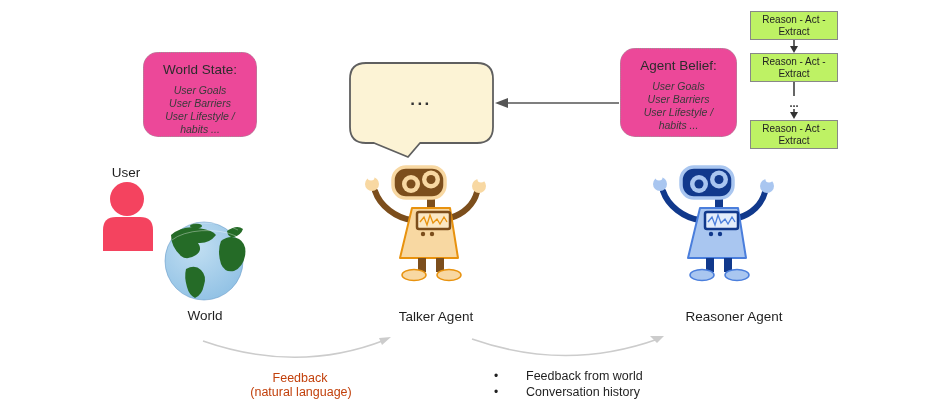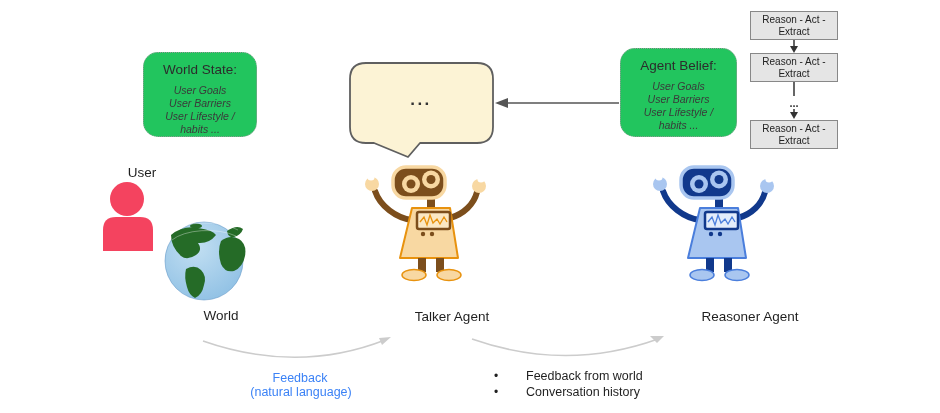--- a/index.html
+++ b/index.html
@@ -1,45 +1,45 @@
 <!DOCTYPE html>
 <html style="--talker-light: #F8D8A2; --talker-mid: #E8920E; --talker-dark: #7C4E1C; --talker-screen: #FBE8C4; --reasoner-light: #A9C6F0; --reasoner-mid: #4A7EDC; --reasoner-dark: #11398C; --reasoner-screen: #E3EDFB; --user-pink: #F4435F; --bubble-fill: #FCF3D5; --bubble-border: #5F5F5F; --globe-ocean: #8FC0E4; --globe-ocean-light: #C2DFF2; --globe-land: #256B27; --arrow-gray: #CCCCCC; --line-dark: #555555; --box-border: #888888;"><head>
 <meta charset="utf-8">
 <style>
   html,body{margin:0;padding:0;background:#fff;}
   body{font-family:"Liberation Sans", sans-serif; -webkit-font-smoothing:antialiased;}
   #stage{position:relative;width:940px;height:413px;background:#fff;overflow:hidden;}
   #overlay{position:absolute;left:0;top:0;width:940px;height:413px;pointer-events:none;}
 
   .abs{position:absolute;}
-  .center-label{transform:translate(-50%,-50%);white-space:nowrap;font-size:13.5px;color:#1f1f1f;margin-left:16px;}
+  .center-label{transform:translate(-50%,-50%);white-space:nowrap;font-size:13.5px;color:#1f1f1f;}
 
   
   .dotted-box{
     border:1.6px dotted #9a9a9a;border-radius:15px;text-align:center;
-    box-sizing:border-box;padding-top:9px;background:#22c55e;
+    box-sizing:border-box;padding-top:9px;background:#ec4899;
   }
   .dotted-box .box-title{font-size:13.5px;color:#2c2c2c;margin-bottom:7px;}
   .dotted-box .box-item{display:block;font-size:10.5px;font-style:italic;color:#3a3a3a;line-height:13px;}
 
   
   .reason-box{
-    width:88px;height:29px;border:1px solid var(--box-border,#888);background:#e5e5e5;
+    width:88px;height:29px;border:1px solid var(--box-border,#888);background:#bef264;
     box-sizing:border-box;display:flex;align-items:center;justify-content:center;
     text-align:center;font-size:10px;line-height:11.5px;color:#222;padding:0 7px;
   }
 
   
   .bubble-dots{
     width:60px;text-align:center;font-size:17px;font-weight:700;color:#333;
     letter-spacing:2.5px;transform:translate(-50%,-72%);
   }
 
   
-  .footer-text{transform:translate(-50%,-50%);white-space:nowrap;font-size:12.5px;color:#3b82f6;}
+  .footer-text{transform:translate(-50%,-50%);white-space:nowrap;font-size:12.5px;color:#c2410c;}
   .bullet-list{font-size:12.5px;color:#1f1f1f;}
   .bullet-row{display:flex;align-items:baseline;line-height:15.5px;}
   .bullet-glyph{width:14px;margin-right:18px;font-size:12px;}
 
   
   .talker-colors{--rl:var(--talker-light);--rm:var(--talker-mid);--rd:var(--talker-dark);--rs:var(--talker-screen);}
   .reasoner-colors{--rl:var(--reasoner-light);--rm:var(--reasoner-mid);--rd:var(--reasoner-dark);--rs:var(--reasoner-screen);}
 </style>
 </head>
 <body>

